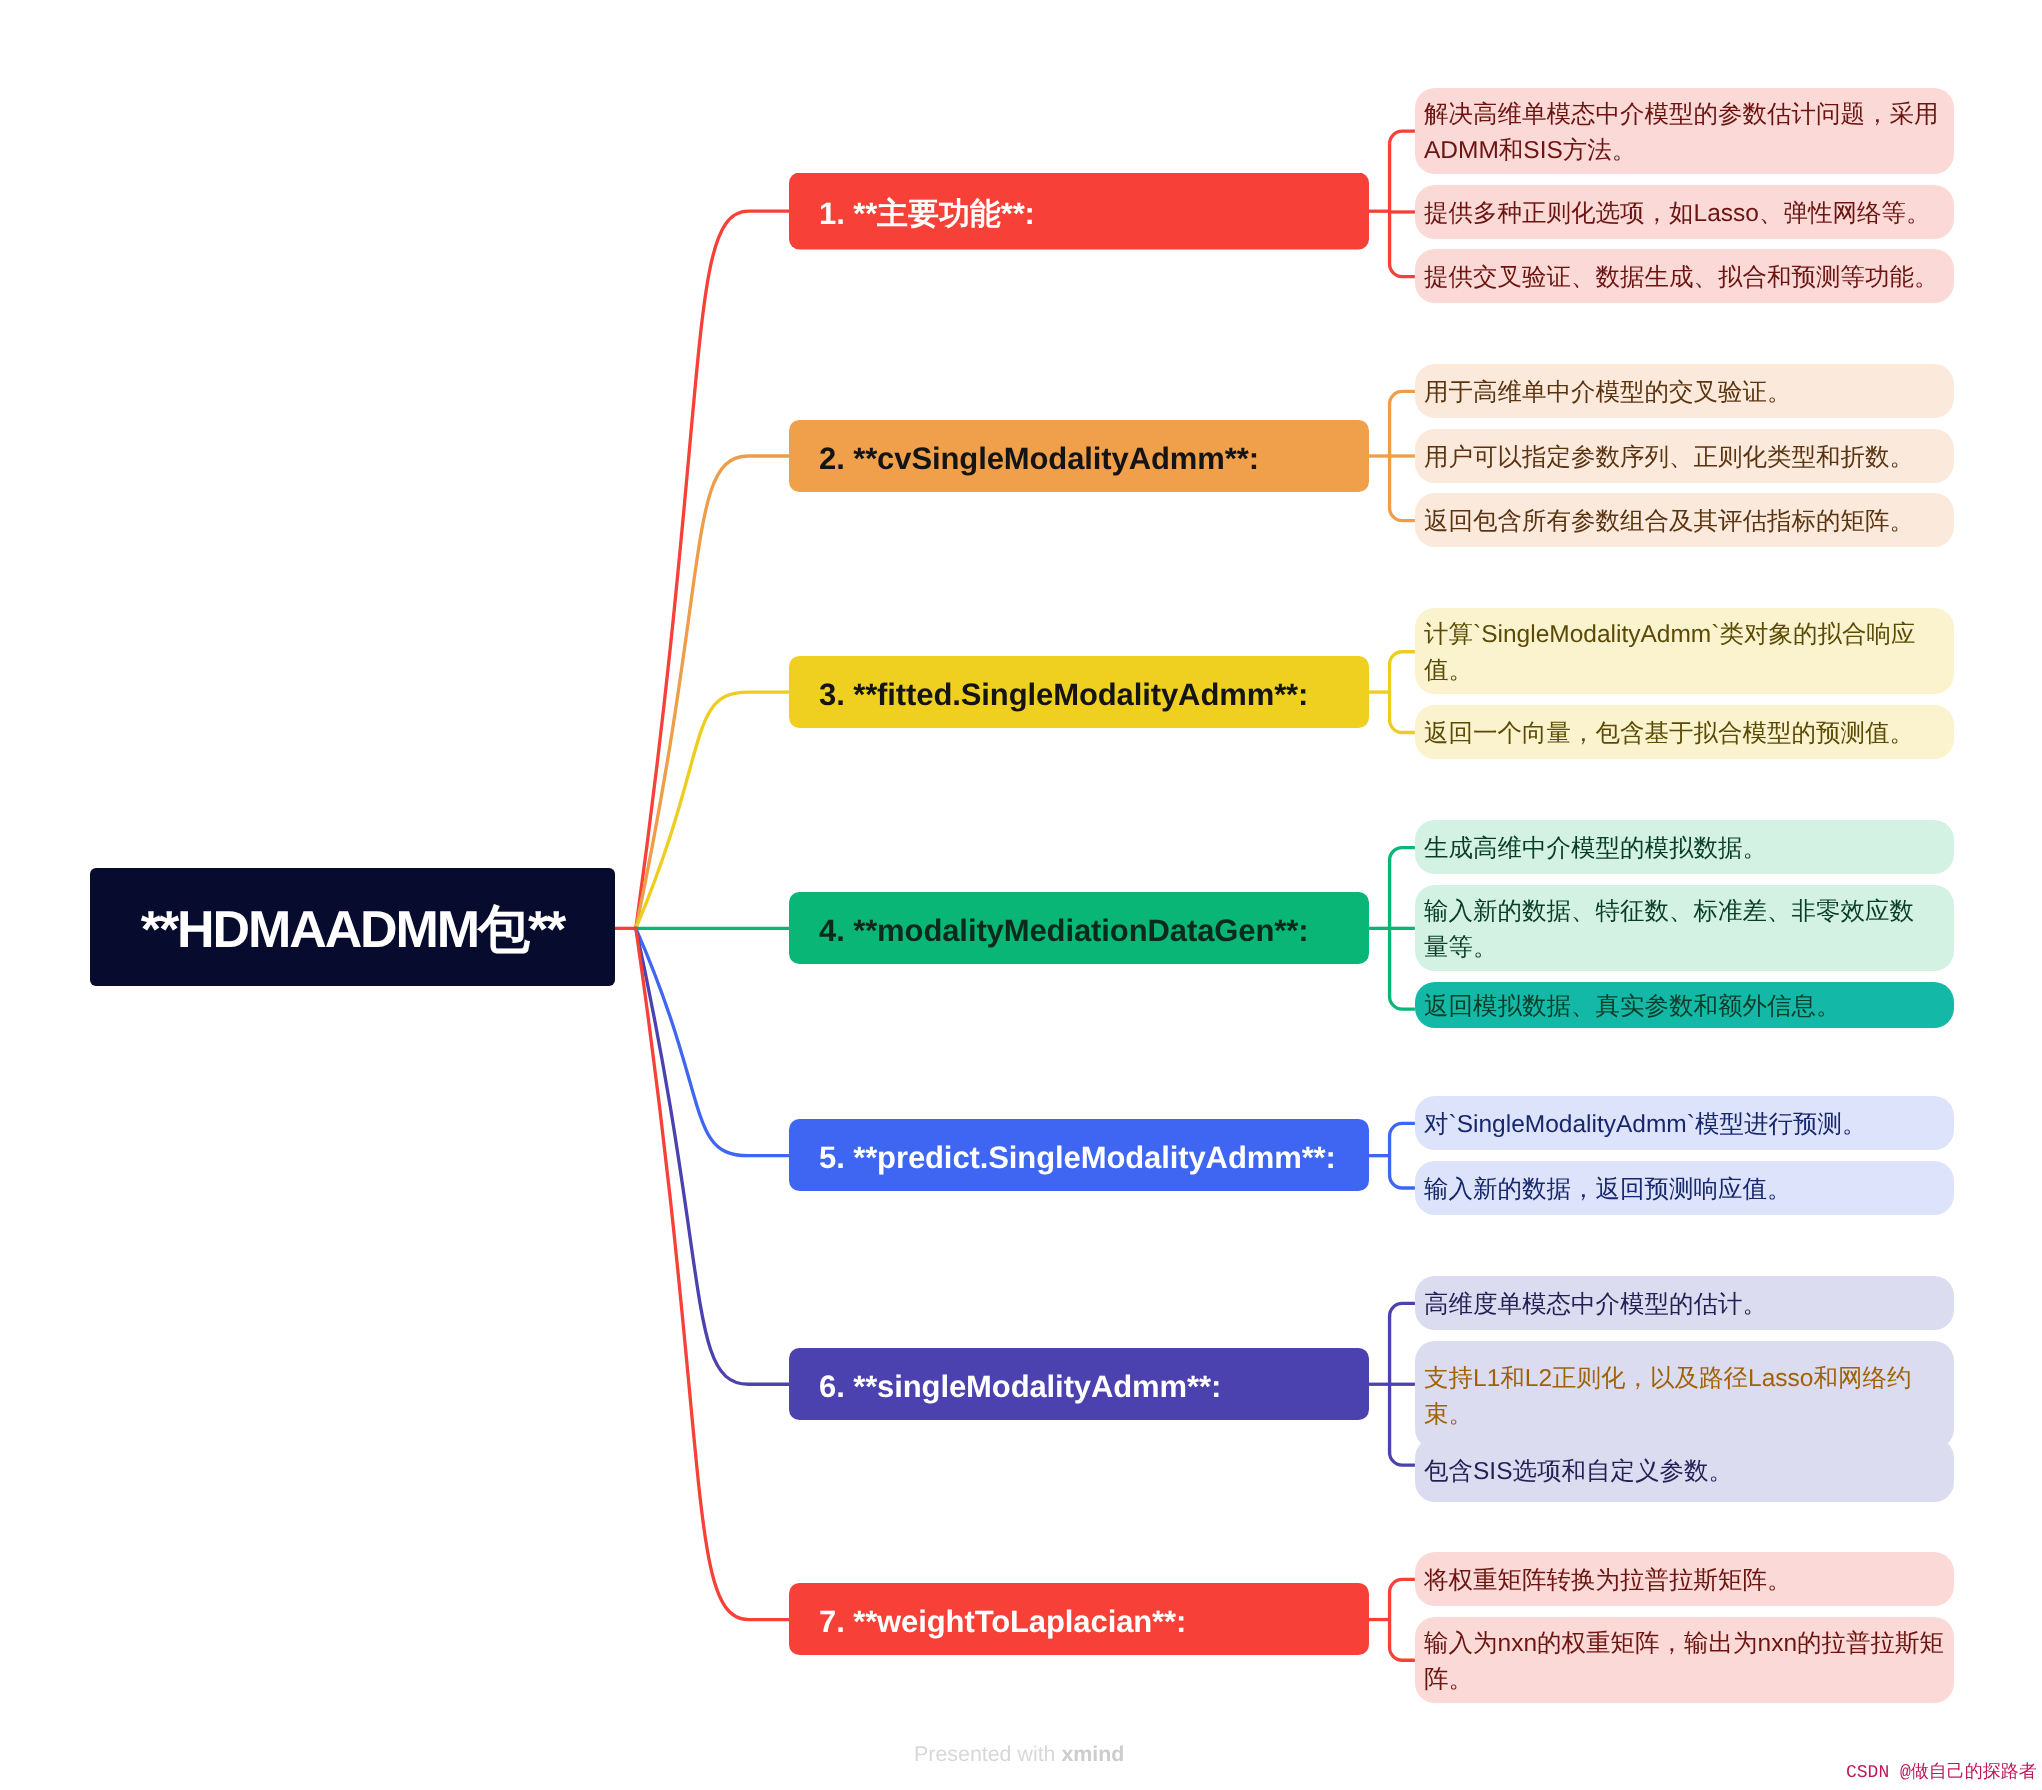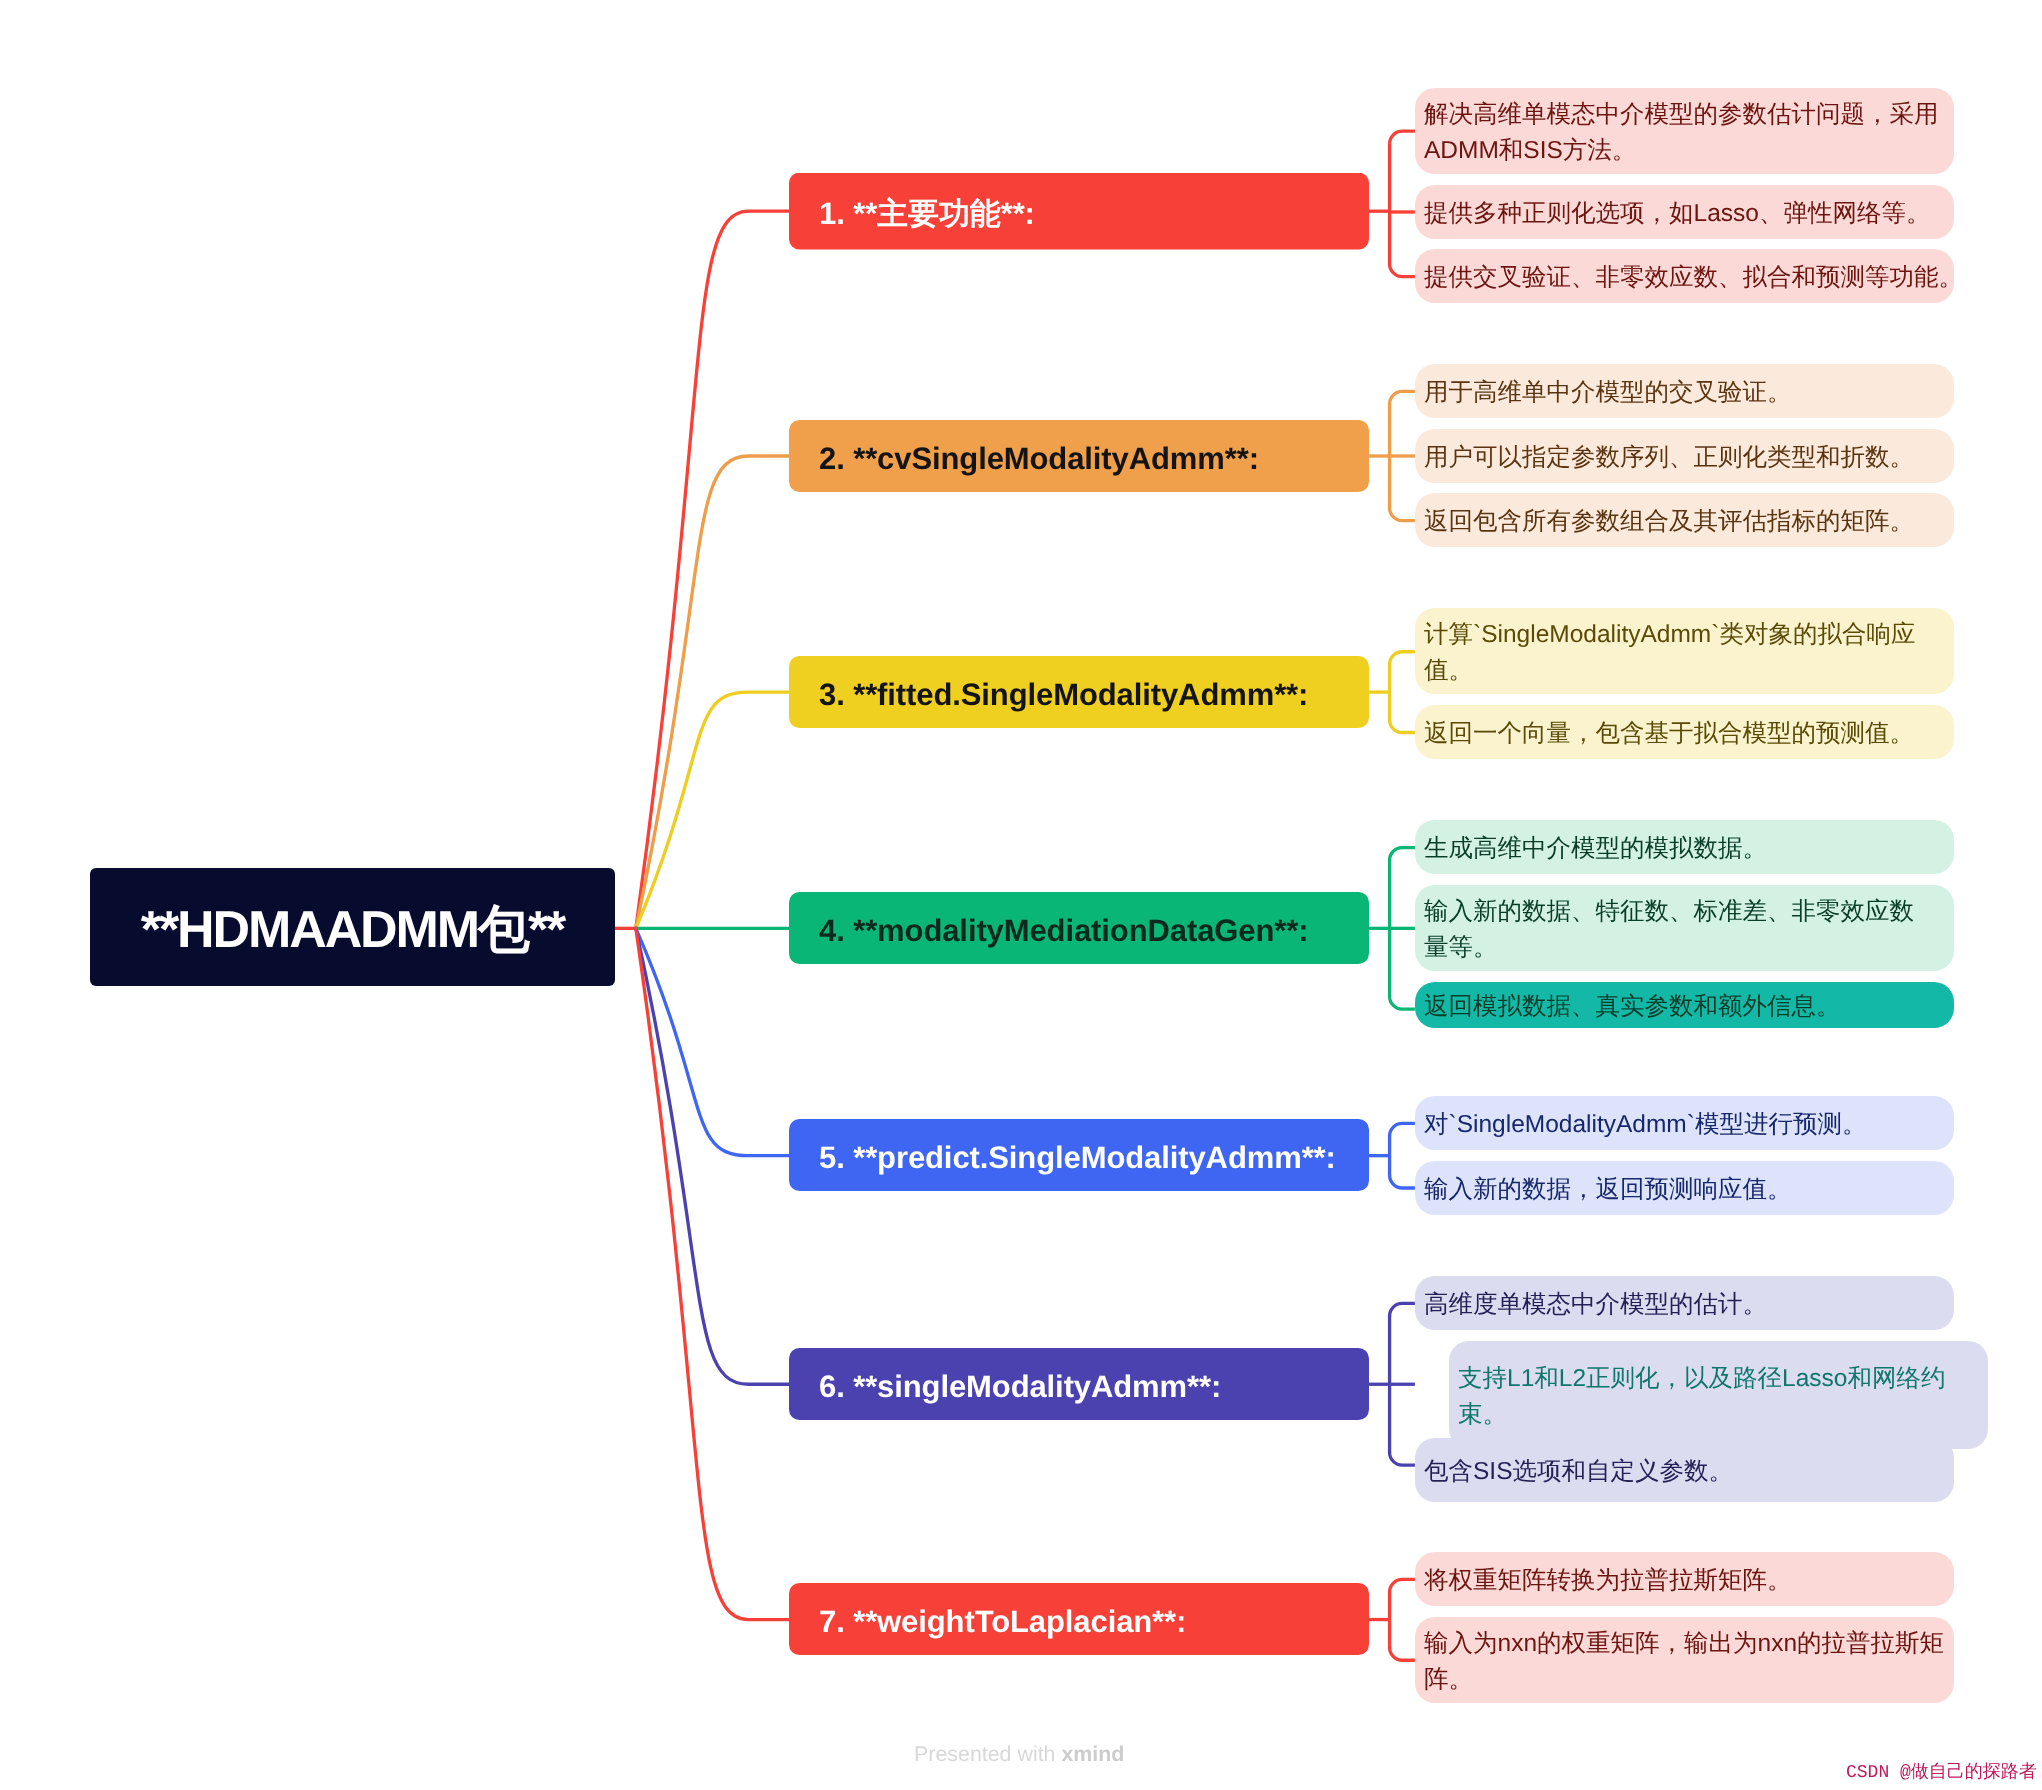--- a/index.html
+++ b/index.html
@@ -76,21 +76,21 @@
     </div>
   <div class="node main" style="left:789px;top:211px;width:580px;height:77px;line-height:82px;background:#F74138;color:#FFFFFF;"><span>1. **主要功能**:</span></div>
   <div class="node sub" style="left:1415px;top:88px;width:539px;height:86px;background:#FBD9D7;color:#6B1410;">
       <div class="ln">解决高维单模态中介模型的参数估计问题，采用</div>
       <div class="ln">ADMM和SIS方法。</div>
     </div>
   <div class="node sub" style="left:1415px;top:185px;width:539px;height:54px;background:#FBD9D7;color:#6B1410;">
       <div class="ln">提供多种正则化选项，如Lasso、弹性网络等。</div>
     </div>
   <div class="node sub" style="left:1415px;top:249px;width:539px;height:54px;background:#FBD9D7;color:#6B1410;">
-      <div class="ln">提供交叉验证、非零效应数、拟合和预测等功能。</div>
+      <div class="ln">提供交叉验证、数据生成、拟合和预测等功能。</div>
     </div>
   <div class="node main" style="left:789px;top:456px;width:580px;height:72px;line-height:77px;background:#F0A04B;color:#141414;"><span>2. **cvSingleModalityAdmm**:</span></div>
   <div class="node sub" style="left:1415px;top:364px;width:539px;height:54px;background:#FBEADC;color:#5A3410;">
       <div class="ln">用于高维单中介模型的交叉验证。</div>
     </div>
   <div class="node sub" style="left:1415px;top:429px;width:539px;height:54px;background:#FBEADC;color:#5A3410;">
       <div class="ln">用户可以指定参数序列、正则化类型和折数。</div>
     </div>
   <div class="node sub" style="left:1415px;top:493px;width:539px;height:54px;background:#FBEADC;color:#5A3410;">
       <div class="ln">返回包含所有参数组合及其评估指标的矩阵。</div>
@@ -118,21 +118,21 @@
   <div class="node sub" style="left:1415px;top:1096px;width:539px;height:54px;background:#DCE3FB;color:#17276B;">
       <div class="ln">对`SingleModalityAdmm`模型进行预测。</div>
     </div>
   <div class="node sub" style="left:1415px;top:1161px;width:539px;height:54px;background:#DCE3FB;color:#17276B;">
       <div class="ln">输入新的数据，返回预测响应值。</div>
     </div>
   <div class="node main" style="left:789px;top:1384px;width:580px;height:72px;line-height:77px;background:#4B42AF;color:#FFFFFF;"><span>6. **singleModalityAdmm**:</span></div>
   <div class="node sub" style="left:1415px;top:1276px;width:539px;height:54px;background:#DBDCF0;color:#241F54;">
       <div class="ln">高维度单模态中介模型的估计。</div>
     </div>
-  <div class="node sub" style="left:1449px;top:1341px;width:539px;height:108px;background:#DBDCF0;color:#0f766e;">
+  <div class="node sub" style="left:1415px;top:1341px;width:539px;height:108px;background:#DBDCF0;color:#a16207;">
       <div class="ln">支持L1和L2正则化，以及路径Lasso和网络约</div>
       <div class="ln">束。</div>
     </div>
   <div class="node sub" style="left:1415px;top:1438px;width:539px;height:64px;background:#DBDCF0;color:#241F54;">
       <div class="ln">包含SIS选项和自定义参数。</div>
     </div>
   <div class="node main" style="left:789px;top:1619px;width:580px;height:72px;line-height:77px;background:#F74138;color:#FFFFFF;"><span>7. **weightToLaplacian**:</span></div>
   <div class="node sub" style="left:1415px;top:1552px;width:539px;height:54px;background:#FBD9D7;color:#6B1410;">
       <div class="ln">将权重矩阵转换为拉普拉斯矩阵。</div>
     </div>

